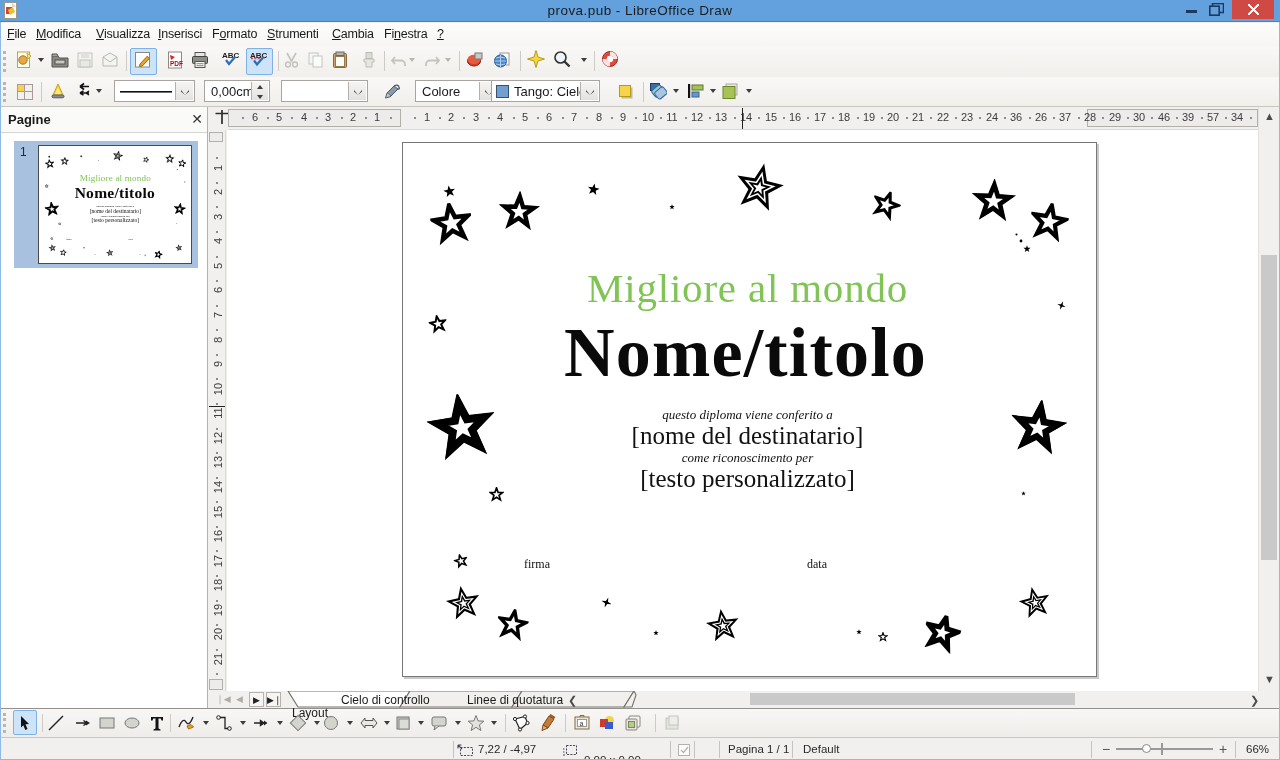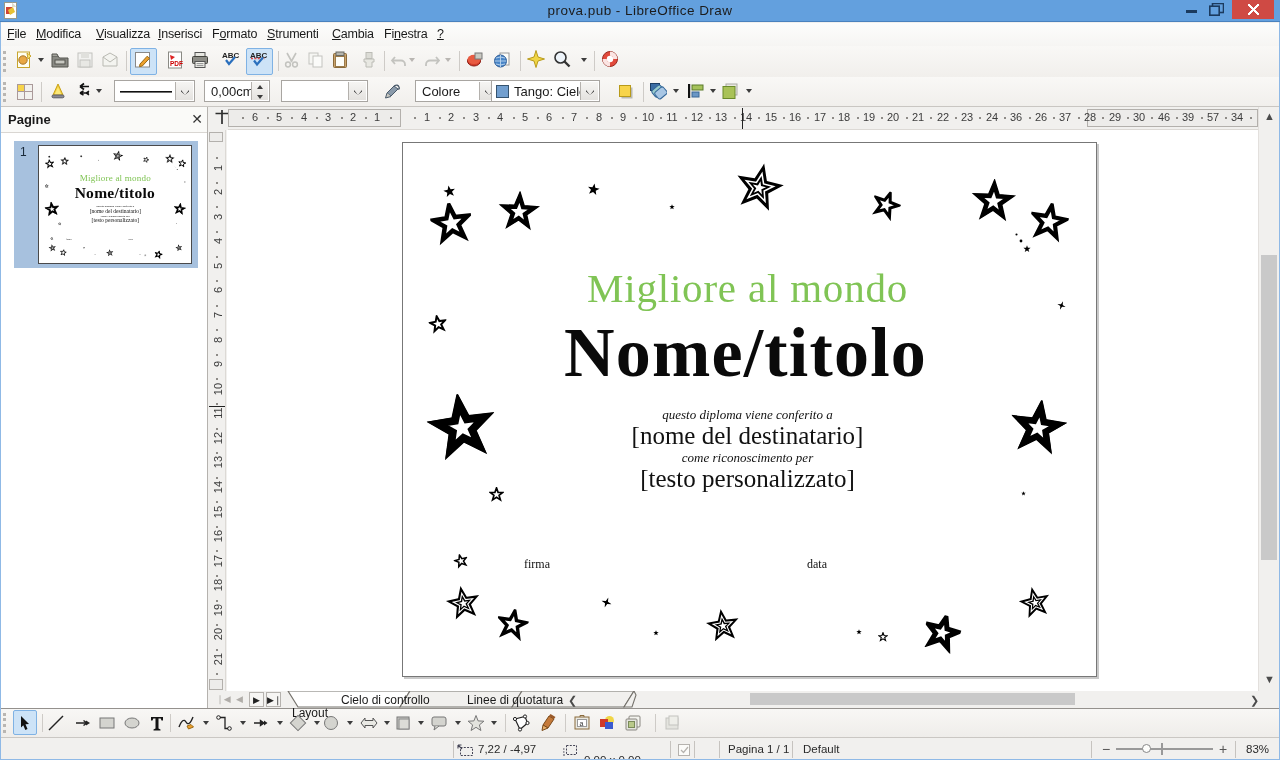--- a/index.html
+++ b/index.html
@@ -797,17 +797,17 @@
 <div class="abs" style="left:728px;top:5px">Pagina 1 / 1</div>
 <div class="sp" style="left:792px"></div>
 <div class="abs" style="left:803px;top:5px">Default</div>
 <div class="sp" style="left:1091px"></div>
 <div class="abs" style="left:1102px;top:3px;font-size:14px;color:#555">−</div>
 <div class="abs" style="left:1116px;top:10px;width:97px;height:2px;background:#999"></div>
 <div class="abs" style="left:1161px;top:5px;width:2px;height:12px;background:#999"></div>
 <div class="abs" style="left:1142px;top:6px;width:9px;height:9px;background:#fdfdfb;border:1px solid #888;border-radius:50%"></div>
 <div class="abs" style="left:1219px;top:3px;font-size:14px;color:#555">+</div>
 <div class="sp" style="left:1235px"></div>
-<div class="abs" style="left:1246px;top:5px">83%</div>
+<div class="abs" style="left:1246px;top:5px">66%</div>
 </div>
     <div class="abs" style="left:0;top:22px;width:1px;height:738px;background:#8fb9e6"></div>
     <div class="abs" style="left:1279px;top:22px;width:1px;height:738px;background:#8fb9e6"></div>
     <div class="abs" style="left:0;top:759px;width:1280px;height:1px;background:#8fb9e6"></div>
   </div>
 </body></html>

